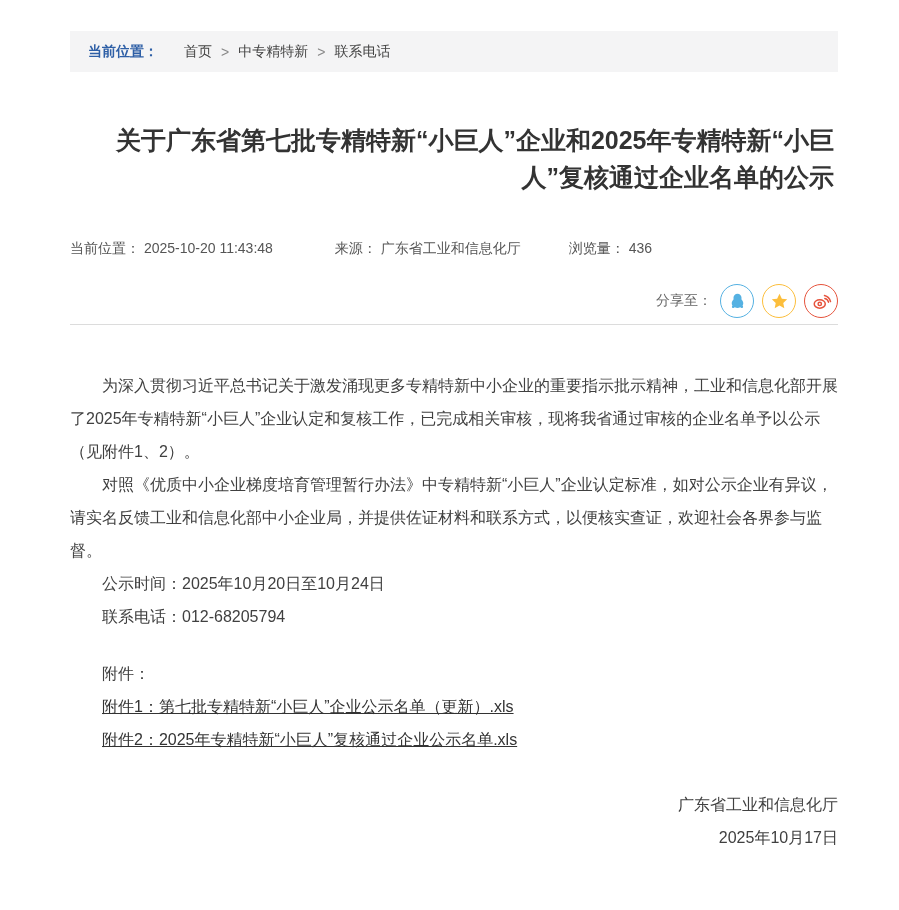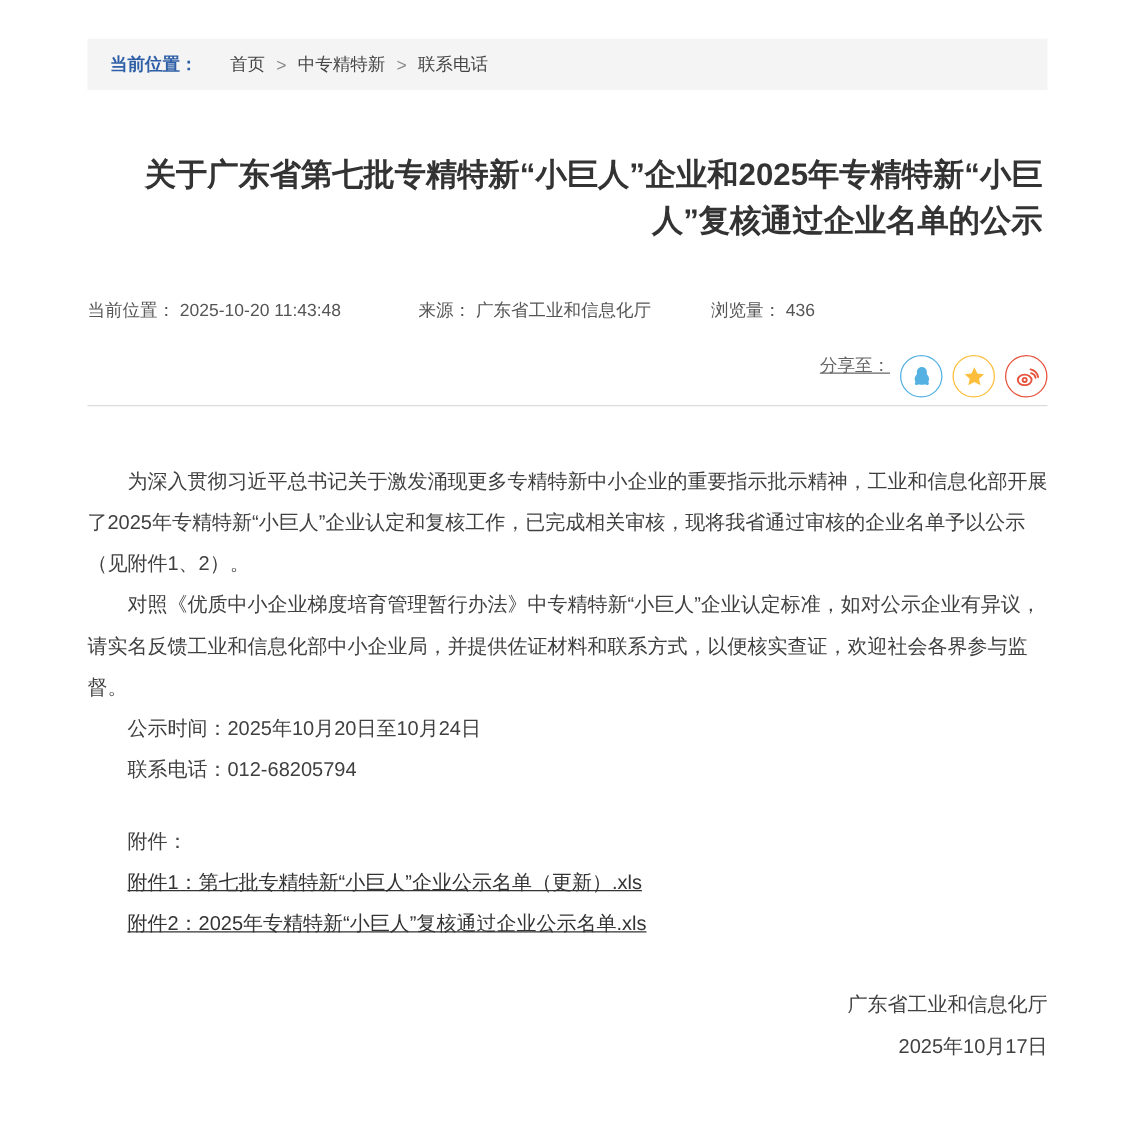--- a/index.html
+++ b/index.html
@@ -39,22 +39,22 @@
     display: flex; align-items: center;
     font-size: 14px; color: #555555;
   }
   .meta-item { white-space: nowrap; }
   .meta-source { margin-left: 62px; }
   .meta-views  { margin-left: 48px; }
 
   
   .share-row {
     margin-top: 26px;
-    display: flex; justify-content: flex-end; align-items: flex-start;
-    font-size: 14px; color: #666666; text-decoration: underline;
+    display: flex; justify-content: flex-end; align-items: center;
+    font-size: 14px; color: #666666;
   }
   .share-icon {
     width: 34px; height: 34px;
     border: 1px solid; border-radius: 50%;
     display: flex; align-items: center; justify-content: center;
     margin-left: 8px; cursor: pointer; background: #fff;
   }
   .share-icon svg { display: block; }
 
   .divider { border-top: 1px solid #dcdcdc; margin-top: 6px; }

